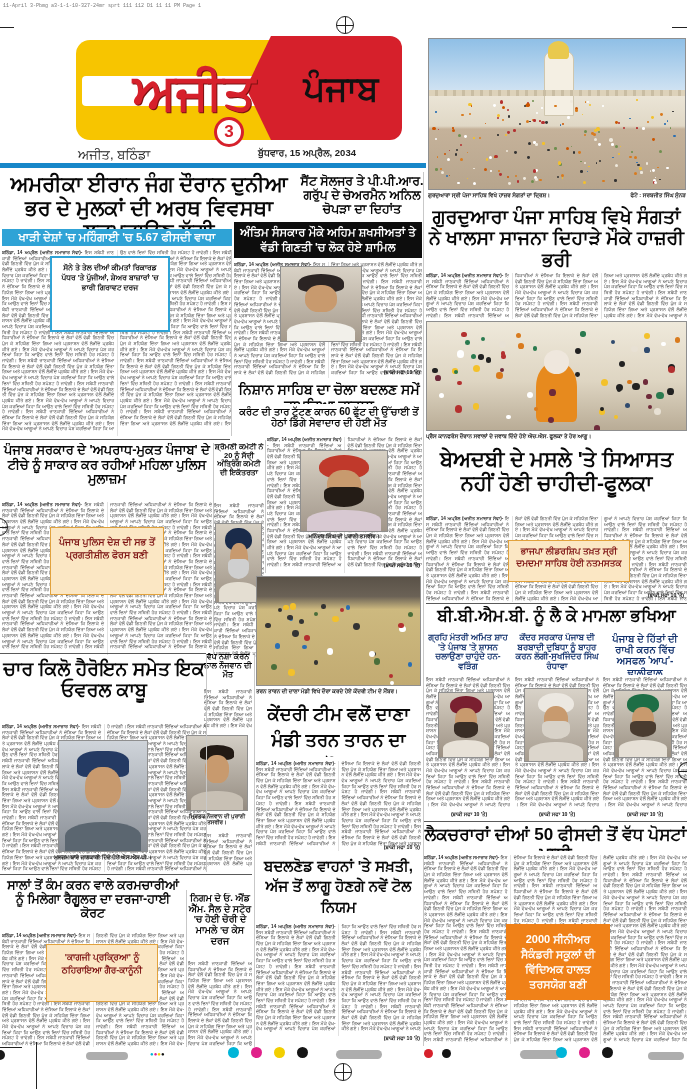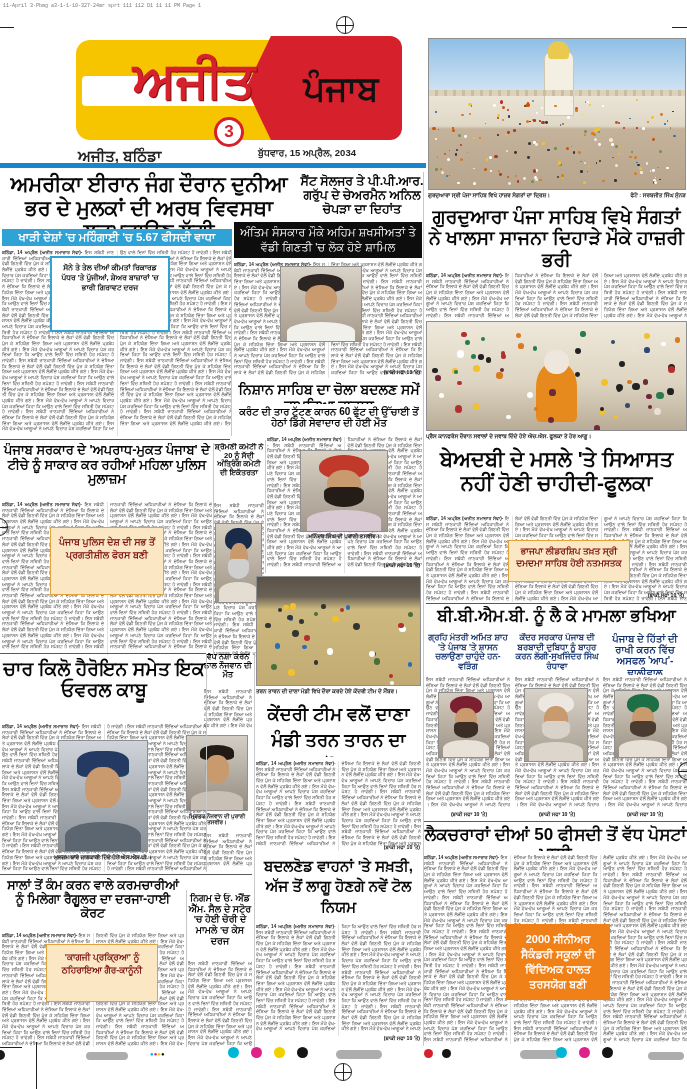--- a/index.html
+++ b/index.html
@@ -14,21 +14,21 @@
   .cont{font-size:5.2px;font-weight:bold;color:#101010;text-align:right;overflow:hidden;}
   .vr{width:1px;background:#c9c9c9;}
   .hr{height:1px;background:#5a5a5a;}
   .photo{overflow:hidden;border:1px solid #8f8f8f;box-sizing:border-box;}
   .box-warm{background:#fbe7c4;border:1px solid #e2a23c;color:#7d1212;font-weight:bold;
             text-align:center;overflow:hidden;box-sizing:border-box;}
   .box-blue{background:#ffffff;border:2px solid #2fa3d6;color:#0a0a0a;font-weight:bold;
             text-align:center;overflow:hidden;box-sizing:border-box;}
   .box-orange{background:#f08118;color:#ffffff;font-weight:bold;text-align:center;
               overflow:hidden;box-sizing:border-box;}
-  .band-black{background:#0d0d0d;color:#ffffff;font-weight:normal;text-align:center;overflow:hidden;}
+  .band-black{background:#0d0d0d;color:#ffffff;font-weight:bold;text-align:center;overflow:hidden;}
   .bar-cyan{background:#2fa3d6;color:#ffffff;font-weight:bold;text-align:center;overflow:hidden;}
   .navy{color:#14336e;}
   
   .person{position:absolute;inset:0;}
   .person i{position:absolute;display:block;}
   .person .turban{top:5%;left:21%;width:58%;height:30%;border-radius:50% 50% 44% 44%;background:var(--tb,#333);}
   .person .face{top:24%;left:30%;width:40%;height:37%;border-radius:46% 46% 42% 42%;background:#c89a6e;}
   .person .beard{top:45%;left:27%;width:46%;height:25%;border-radius:30% 30% 62% 62%;background:var(--bd,transparent);}
   .person .torso{bottom:0;left:7%;width:86%;height:26%;border-radius:48% 48% 0 0;background:var(--sh,#e9e9e9);}
   .dot{position:absolute;border-radius:50%;}
@@ -61,24 +61,24 @@
 <div class="abs dot" style="left:442px;top:1049px;width:9px;height:9px;background:#141414;"></div>
 <div class="abs capsule" style="left:520px;top:1050px;width:40px;height:9px;"></div>
 <div class="abs dot" style="left:556px;top:1047px;width:11px;height:11px;background:#00b5d8;"></div>
 <div class="abs dot" style="left:579px;top:1047px;width:11px;height:11px;background:#e0218a;"></div>
 <div class="abs dot" style="left:602px;top:1047px;width:11px;height:11px;background:#141414;"></div>
 <div class="abs capsule" style="left:648px;top:1052px;width:36px;height:8px;"></div>
 
 <div class="abs" style="left:76px;top:40px;width:252px;height:100px;background:#F7C500;border-radius:14px;"></div>
 <div class="abs" style="left:82px;top:76px;width:240px;height:30px;background:#ffffff;border-radius:4px;"></div>
 <div class="abs" style="left:246px;top:36px;width:156px;height:104px;background:#D6202B;border-radius:12px;clip-path:polygon(16% 0,100% 0,100% 100%,16% 100%,0 50%);"></div>
-<div class="abs" style="left:84px;top:40px;width:220px;height:80px;display:flex;align-items:center;justify-content:center;font-size:50px;font-weight:800;color:#D6202B;text-shadow:1px 1px 0 #7d1111;">ਅਜੀਤ</div>
+<div class="abs" style="left:84px;top:52px;width:220px;height:80px;display:flex;align-items:center;justify-content:center;font-size:50px;font-weight:800;color:#D6202B;text-shadow:1px 1px 0 #7d1111;">ਅਜੀਤ</div>
 <div class="abs" style="left:284px;top:56px;width:114px;height:66px;display:flex;align-items:center;justify-content:center;font-size:34px;font-weight:800;color:#111;">ਪੰਜਾਬ</div>
 <div class="abs" style="left:214px;top:117px;width:30px;height:30px;border-radius:50%;background:#fff;border:3px solid #D6202B;display:flex;align-items:center;justify-content:center;font-size:17px;font-weight:800;color:#D6202B;box-sizing:border-box;">3</div>
-<div class="abs" style="left:78px;top:147px;width:140px;height:13px;font-size:15px;font-weight:bold;color:#222;">ਅਜੀਤ, ਬਠਿੰਡਾ</div>
+<div class="abs" style="left:78px;top:147px;width:140px;height:13px;font-size:13px;font-weight:normal;color:#222;">ਅਜੀਤ, ਬਠਿੰਡਾ</div>
 <div class="abs" style="left:258px;top:147px;width:160px;height:13px;font-size:9.5px;font-weight:bold;color:#222;">ਬੁੱਧਵਾਰ, 15 ਅਪ੍ਰੈਲ, 2034</div>
 <div class="abs" style="left:0;top:163px;width:426px;height:5px;background:#1787C9;"></div>
 
 <div class="abs photo" style="left:428px;top:38px;width:258px;height:152px;background:linear-gradient(#8fbfe6 0%,#cfe2f2 34%,#ece6d8 35%,#e0d8c6 58%,#c5b29a 60%,#b7a58d 100%);">
   <div class="abs" style="left:45%;top:8%;width:11%;height:42%;background:#f4efe3;border-radius:8px 8px 0 0;border:1px solid #cfc6ae;"></div>
   <div class="abs" style="left:46.5%;top:1%;width:8%;height:12%;background:#e9c94e;border-radius:50% 50% 20% 20%;"></div>
   <div class="abs" style="left:0;top:34%;width:100%;height:4%;background:repeating-linear-gradient(90deg,#ddd2ba 0 6px,#c9bda3 6px 9px);"></div>
 <span class="dot" style="height: 2.48108px; width: 2.48108px; left: 49.9026%; top: 91.2366%; background: rgb(51, 51, 51);"></span>
     <span class="dot" style="height: 2.85678px; width: 2.85678px; left: 66.1856%; top: 69.1825%; background: rgb(255, 255, 255);"></span>
     <span class="dot" style="height: 1.30794px; width: 1.30794px; left: 21.7263%; top: 56.0924%; background: rgb(204, 85, 0);"></span>

